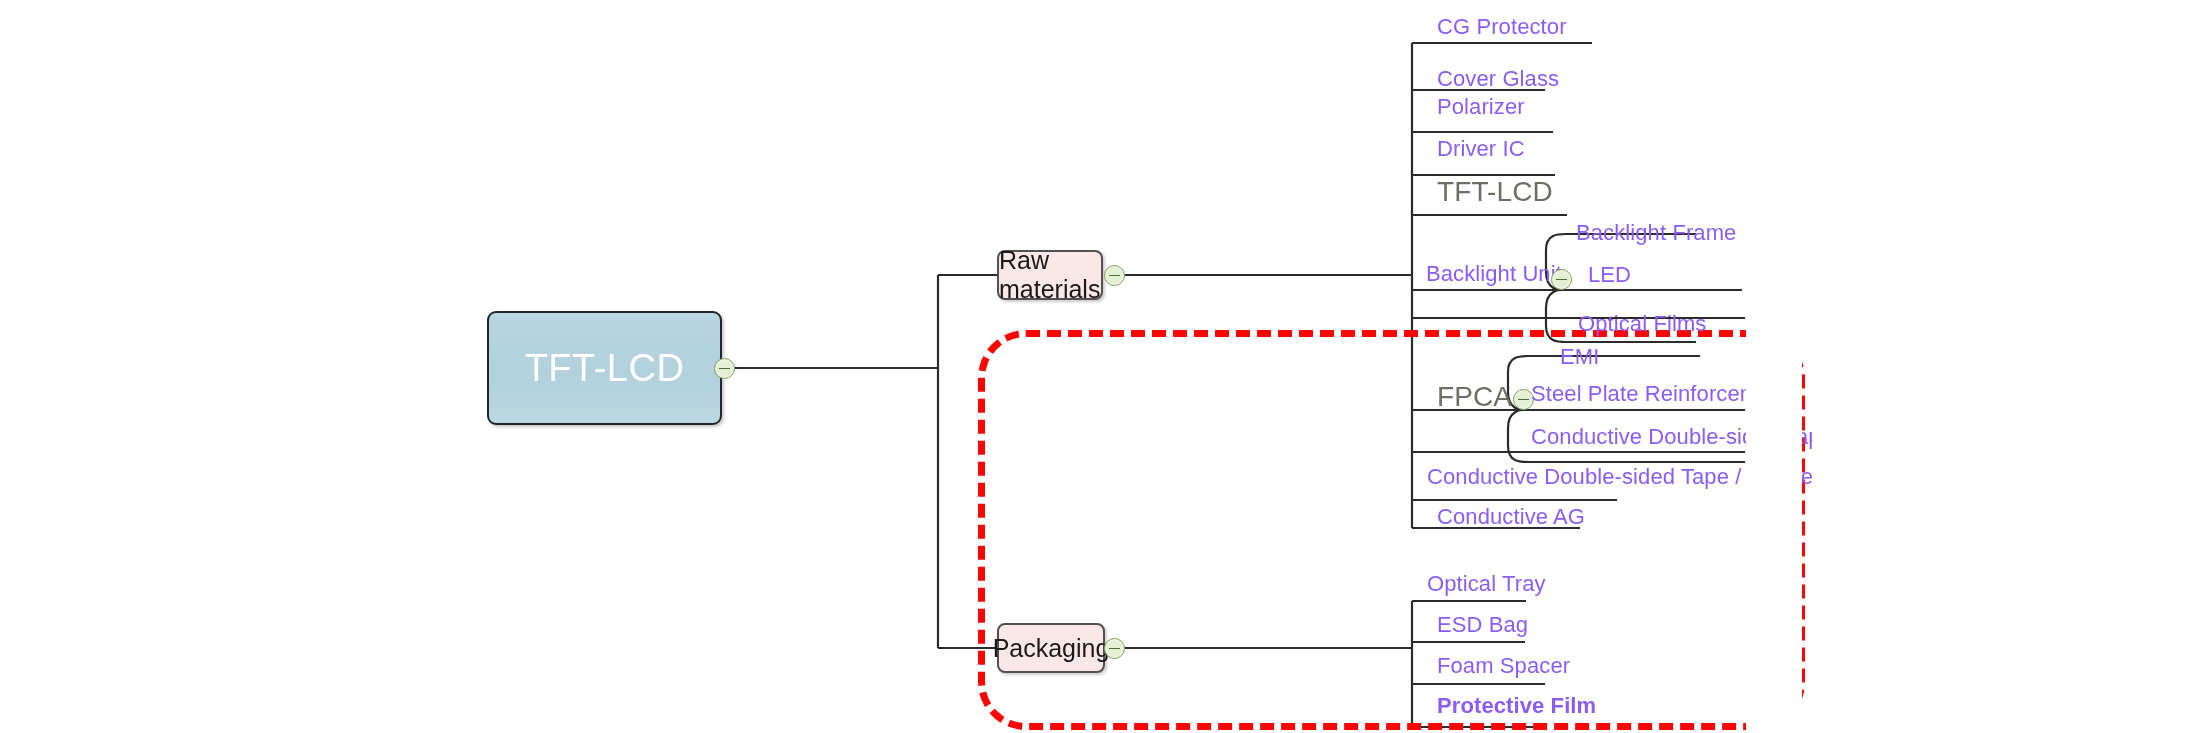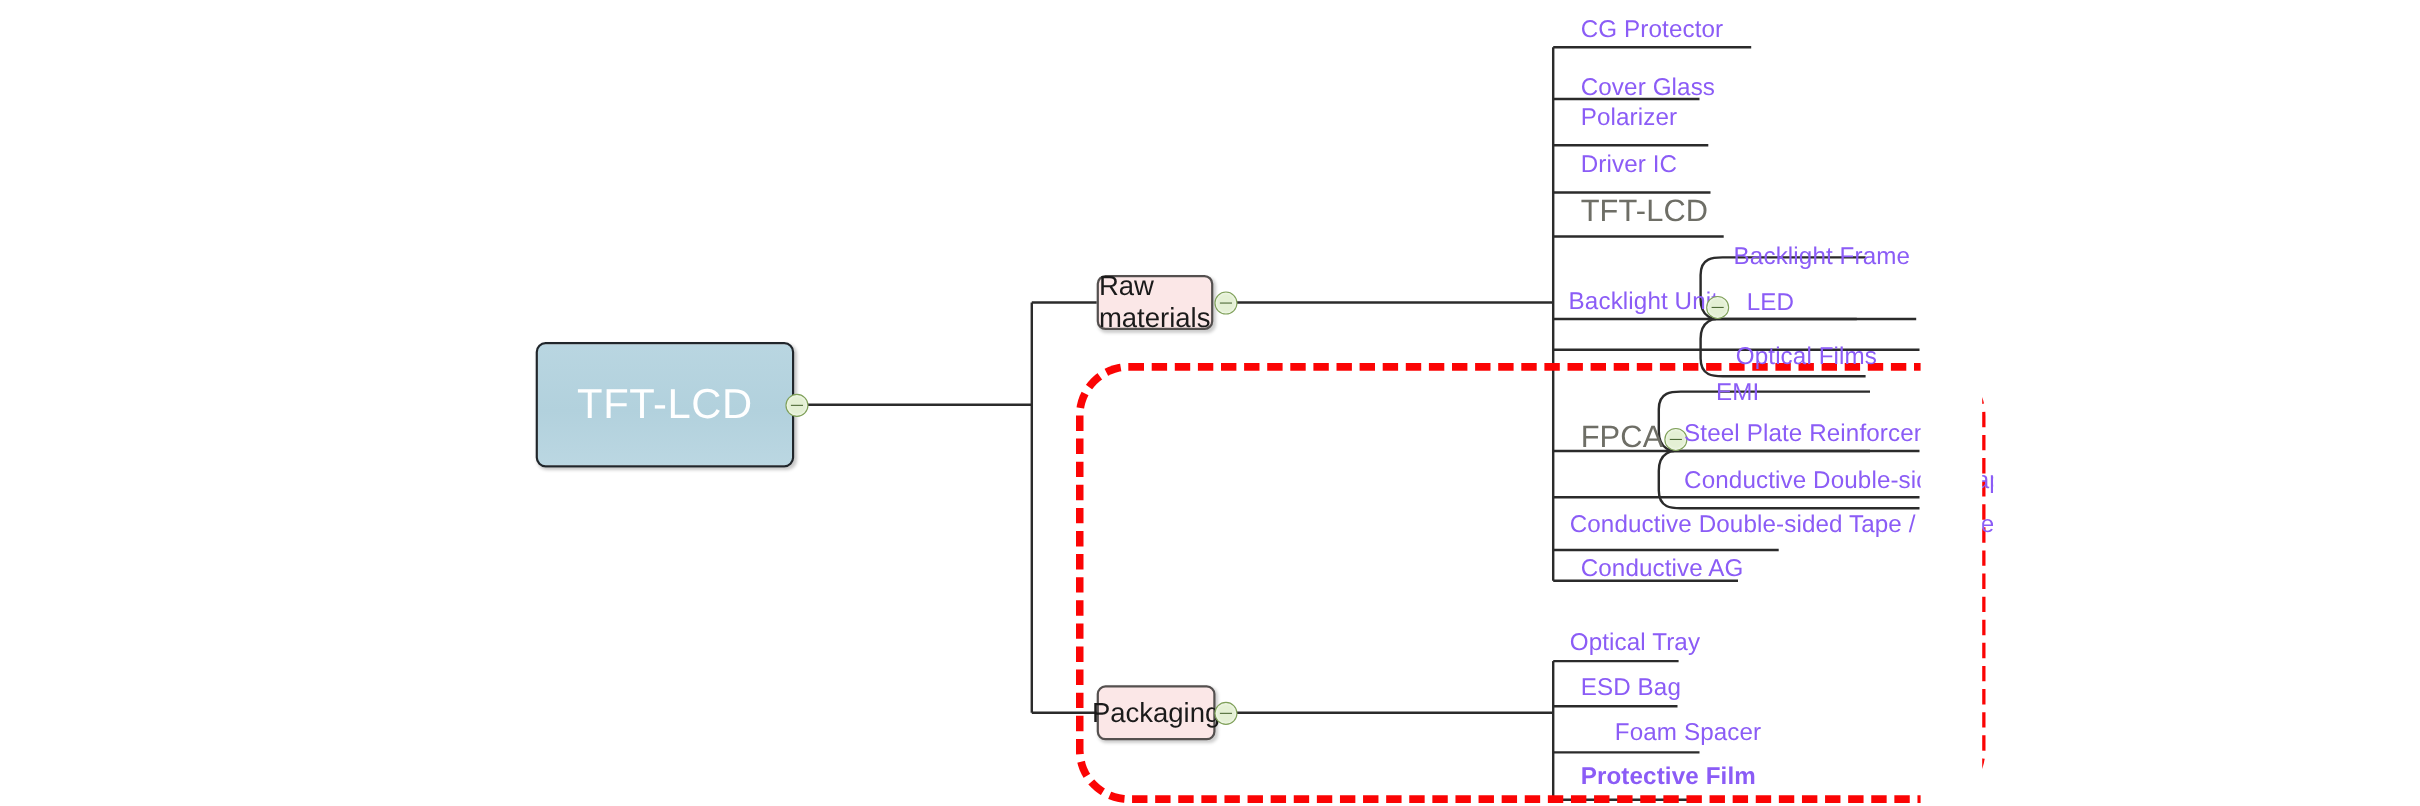--- a/index.html
+++ b/index.html
@@ -206,20 +206,20 @@
   <div class="node-label" style="left:1531px; top:424px;">Conductive Double-sided Tape</div>
 
   <div class="node-label" style="left:1427px; top:464px;">Conductive Double-sided Tape / Copper Foil</div>
 
   <div class="node-label" style="left:1437px; top:504px;">Conductive AG</div>
 
   <div class="node-label" style="left:1427px; top:571px;">Optical Tray</div>
 
   <div class="node-label" style="left:1437px; top:612px;">ESD Bag</div>
 
-  <div class="node-label" style="left:1437px; top:653px;margin-left:31px;">Foam Spacer</div>
+  <div class="node-label" style="left:1437px; top:653px;">Foam Spacer</div>
 
   <div class="node-label" style="left:1437px; top:693px;font-weight:bold;">Protective Film</div>
 
   <div id="right-clip"></div>
   <div id="right-clip-outer"></div>
 
 </div>
 
 </body></html>

